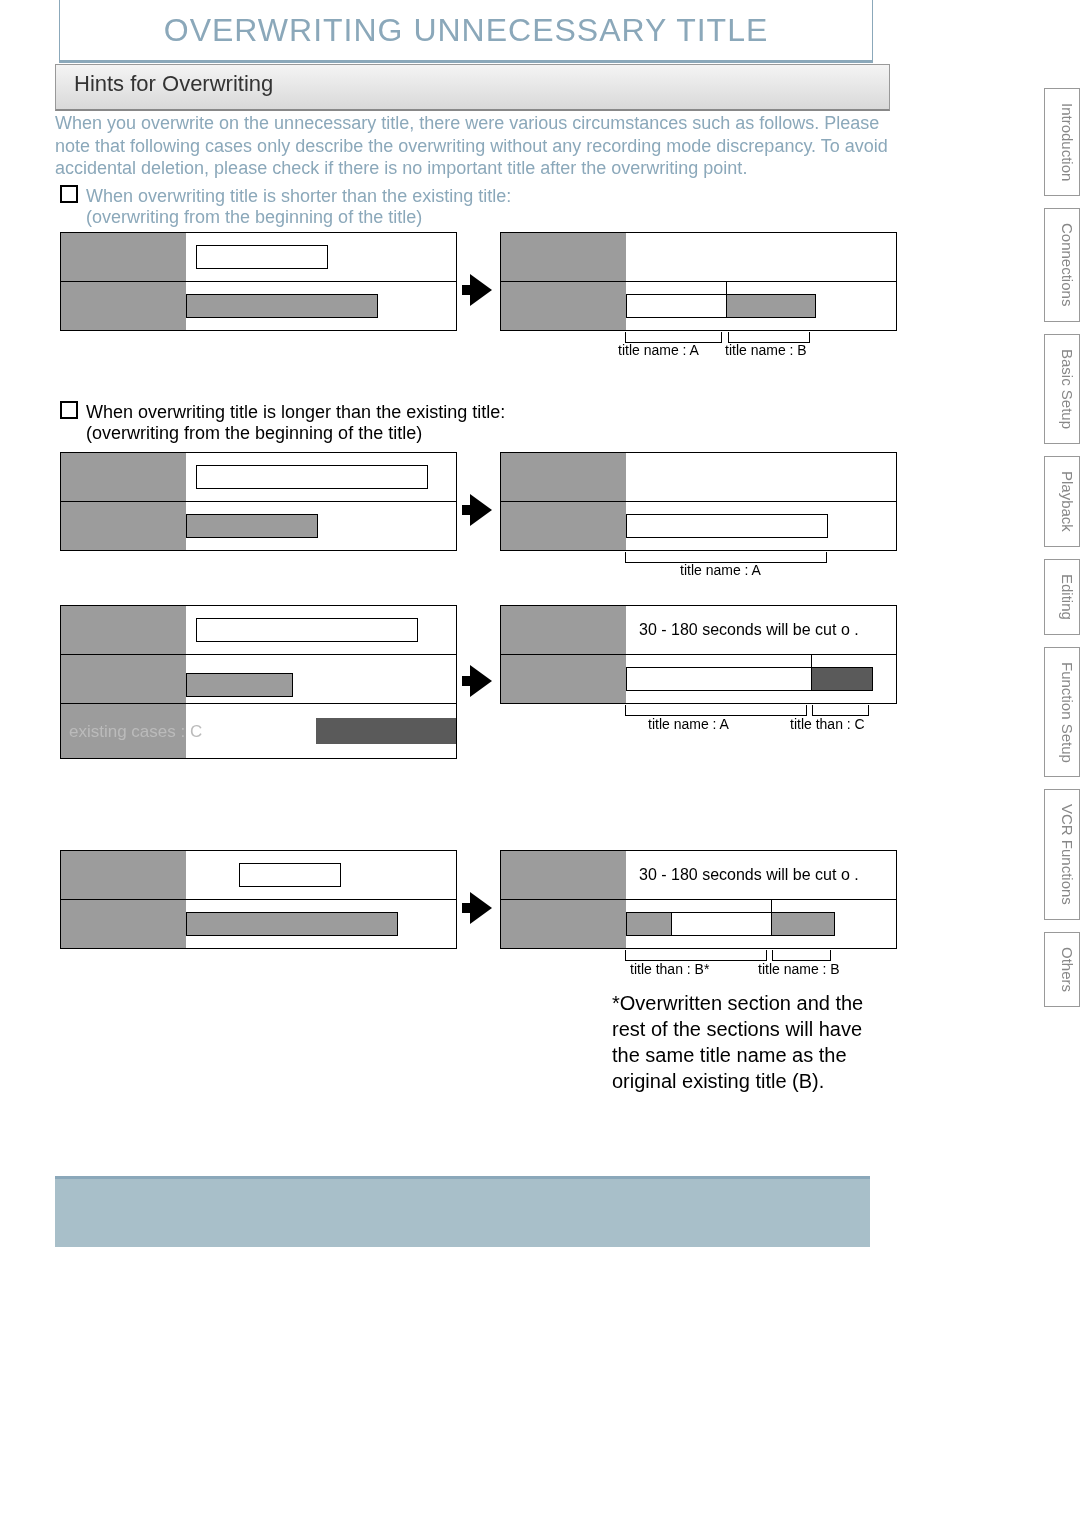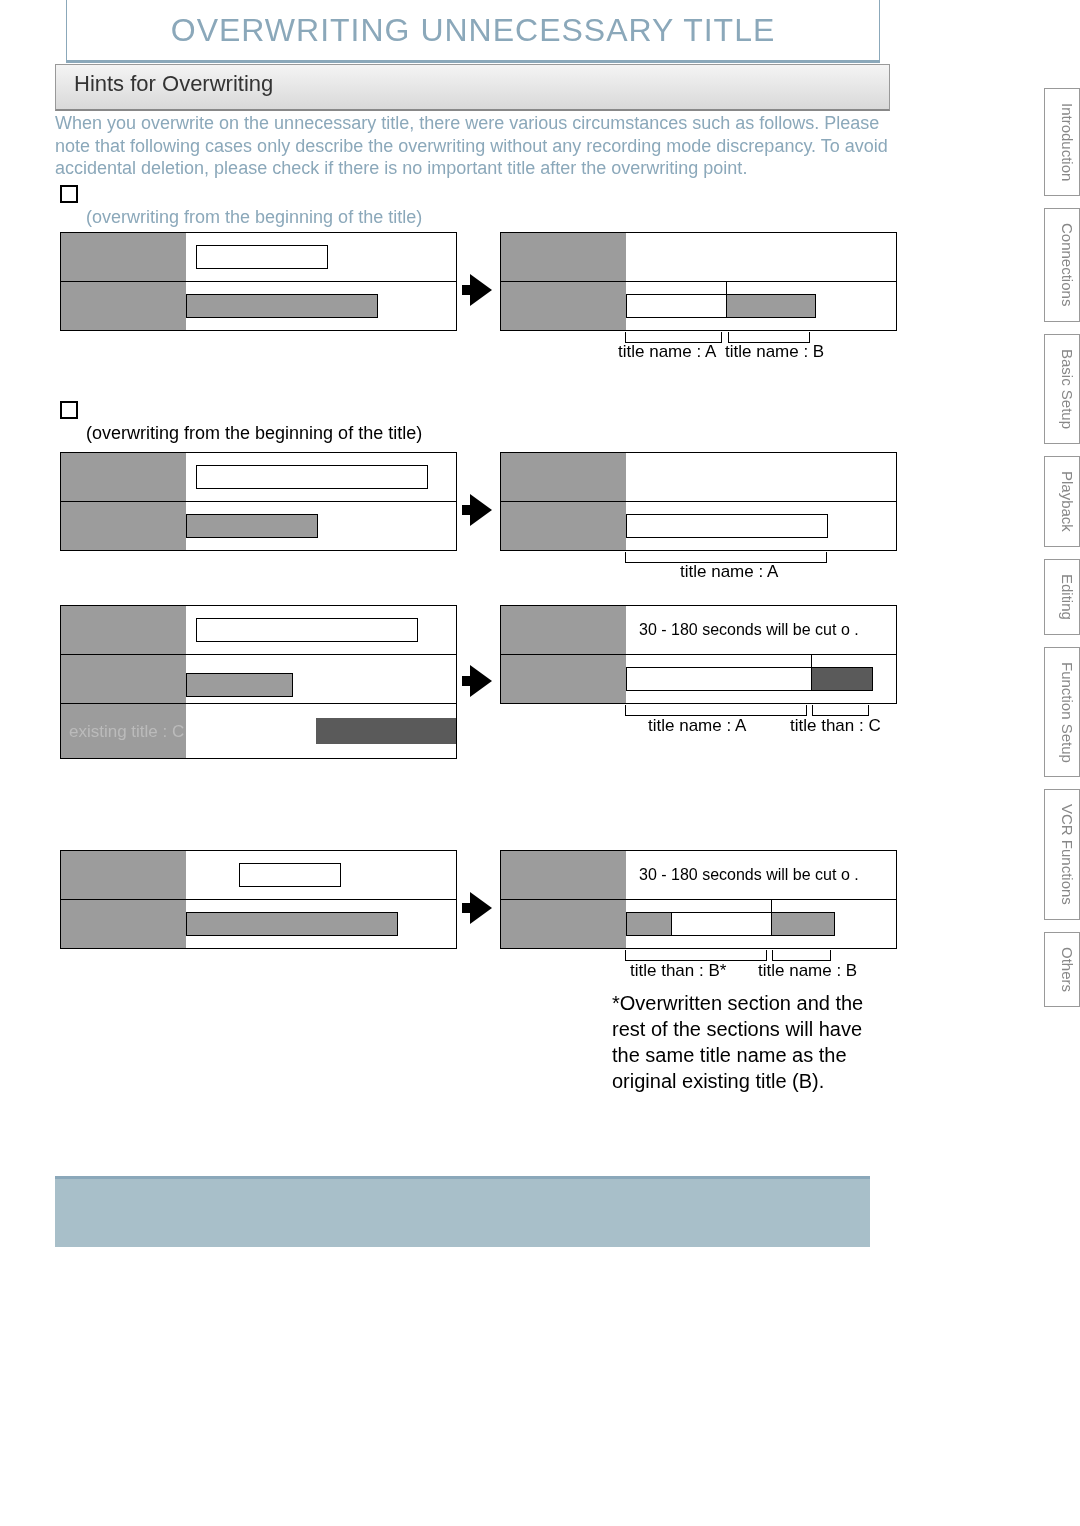--- a/index.html
+++ b/index.html
@@ -1,51 +1,51 @@
 <!DOCTYPE html>
 <html><head>
 <meta charset="utf-8">
 <style>
 body{margin:0;font-family:Arial,Helvetica,sans-serif;background:#fff;color:#000}
 .page{width:1080px;height:1526px;position:relative;margin:0 auto}
-.title-bar{position:absolute;left:66px;top:0;width:812px;height:48px;border-left:1px solid #8ba8ba;border-right:1px solid #8ba8ba;border-bottom:3px solid #8ba8ba;text-align:center;font-size:32px;letter-spacing:1px;color:#8ba8ba;padding-top:12px}
+.title-bar{position:absolute;left:59px;top:0;width:812px;height:48px;border-left:1px solid #8ba8ba;border-right:1px solid #8ba8ba;border-bottom:3px solid #8ba8ba;text-align:center;font-size:32px;letter-spacing:1px;color:#8ba8ba;padding-top:12px}
 .sub-header{position:absolute;left:55px;top:64px;width:815px;height:38px;background:linear-gradient(#f4f4f4,#d9d9d9);border:1px solid #999;border-bottom:2px solid #888;font-size:22px;color:#333;padding:6px 0 0 18px}
 .intro{position:absolute;left:55px;top:112px;width:840px;font-size:18px;color:#8ba8ba;line-height:1.25}
 .bullet{position:absolute;font-size:18px}
 .bullet .box{display:inline-block;width:14px;height:14px;border:2px solid #000;margin-right:8px;position:relative;top:1px}
 .bullet .gray{color:#8ba8ba}
 .diagram-left{position:absolute;width:395px;border:1px solid #000}
 .diagram-right{position:absolute;width:395px;border:1px solid #000}
 .row{height:48px;border-bottom:1px solid #000;position:relative}
 .row:last-child{border-bottom:none}
 .block-gray{position:absolute;top:0;bottom:0;background:#9c9c9c}
 .inner-box{position:absolute;border:1px solid #000;background:#fff}
 .inner-box-gray{position:absolute;border:1px solid #000;background:#9c9c9c}
 .arrow{position:absolute;width:0;height:0;border-top:16px solid transparent;border-bottom:16px solid transparent;border-left:22px solid #000}
 .arrow::before{content:'';position:absolute;left:-30px;top:-5px;width:10px;height:10px;background:#000}
-.label-row{position:absolute;font-size:17px}
+.label-row{position:absolute;font-size:14px}
 .brace{position:absolute;height:10px;border-bottom:1px solid #000;border-left:1px solid #000;border-right:1px solid #000}
 .tick{position:absolute;width:1px;background:#000}
 .footnote{position:absolute;font-size:20px;line-height:1.3}
 .side-tabs{position:absolute;right:0;top:88px}
 .tab{width:28px;border:1px solid #999;background:#fff;margin-bottom:12px;writing-mode:vertical-rl;text-orientation:mixed;font-size:15px;color:#888;padding:14px 3px;text-align:center}
 .bottom-bar{position:absolute;left:55px;width:815px;height:68px;background:#a8bfc9;border-top:3px solid #8ba8ba}
 .existing-label{position:absolute;color:#bbb;font-size:17px}
 .cutoff{position:absolute;font-size:16px}
 </style>
 </head>
 <body>
 
 <div class="page">
   <div class="title-bar">OVERWRITING UNNECESSARY TITLE</div>
   <div class="sub-header">Hints for Overwriting</div>
   <div class="intro">When you overwrite on the unnecessary title, there were various circumstances such as follows.  Please note that following cases only describe the overwriting without any recording mode discrepancy.  To avoid accidental deletion, please check if there is no important title after the overwriting point.</div>
 
   <div class="bullet" style="left:60px;top:184px">
-    <span class="box"></span><br>
+    <span class="box"></span><span class="gray">When overwriting title is shorter than the existing title:</span><br>
     <span style="margin-left:26px" class="gray">(overwriting from the beginning of the title)</span>
   </div>
 
   <div class="diagram-left" style="left:60px;top:232px">
     <div class="row">
         <div class="block-gray" style="left:0;width:125px"></div>
         <div class="inner-box" style="left:135px;top:12px;width:130px;height:22px"></div>
       </div>
     <div class="row">
         <div class="block-gray" style="left:0;width:125px"></div>
@@ -64,21 +64,21 @@
       <div class="tick" style="left:225px;top:0;height:12px"></div>
       <div class="inner-box-gray" style="left:225px;top:12px;width:88px;height:22px"></div>
     </div>
   </div>
   <div class="brace" style="left:625px;top:332px;width:95px"></div>
   <div class="brace" style="left:728px;top:332px;width:80px"></div>
   <div class="label-row" style="left:618px;top:342px">title name : A</div>
   <div class="label-row" style="left:725px;top:342px">title name : B</div>
 
   <div class="bullet" style="left:60px;top:400px">
-    <span class="box"></span><br>
+    <span class="box"></span><span>When overwriting title is longer than the existing title:</span><br>
     <span style="margin-left:26px">(overwriting from the beginning of the title)</span>
   </div>
 
   <div class="diagram-left" style="left:60px;top:452px">
     <div class="row">
         <div class="block-gray" style="left:0;width:125px"></div>
         <div class="inner-box" style="left:135px;top:12px;width:230px;height:22px"></div>
       </div>
     <div class="row">
         <div class="block-gray" style="left:0;width:125px"></div>
@@ -103,21 +103,21 @@
     <div class="row">
         <div class="block-gray" style="left:0;width:125px"></div>
         <div class="inner-box" style="left:135px;top:12px;width:220px;height:22px"></div>
       </div>
     <div class="row">
         <div class="block-gray" style="left:0;width:125px"></div>
         <div class="inner-box-gray" style="left:125px;top:18px;width:105px;height:22px"></div>
       </div>
     <div class="row" style="height:54px">
         <div class="block-gray" style="left:0;width:125px"></div>
-      <div class="existing-label" style="left:8px;top:18px">existing title : C</div>
+      <div class="existing-label" style="left:8px;top:18px">existing cases : C</div>
       <div style="position:absolute;left:255px;top:14px;width:140px;height:26px;background:#5a5a5a"></div>
     </div>
   </div>
   <div class="arrow" style="left:470px;top:665px"></div>
 
   <div class="diagram-right" style="left:500px;top:605px">
     <div class="row">
         <div class="block-gray" style="left:0;width:125px"></div>
       <div class="cutoff" style="left:138px;top:15px">30 - 180 seconds will be cut o .</div>
     </div>

